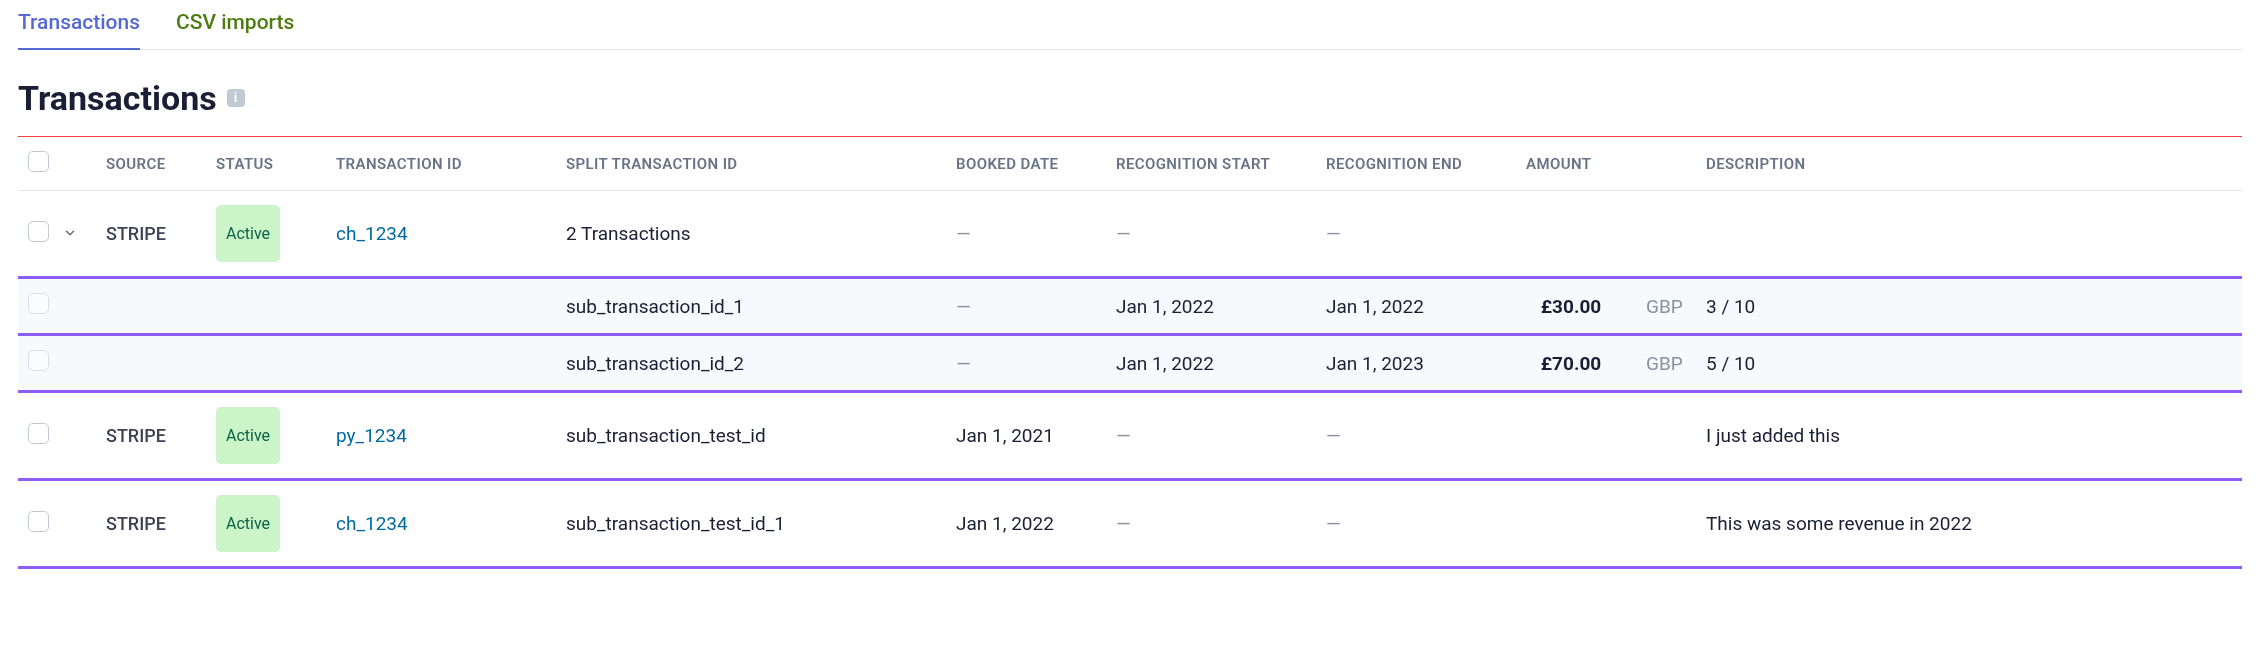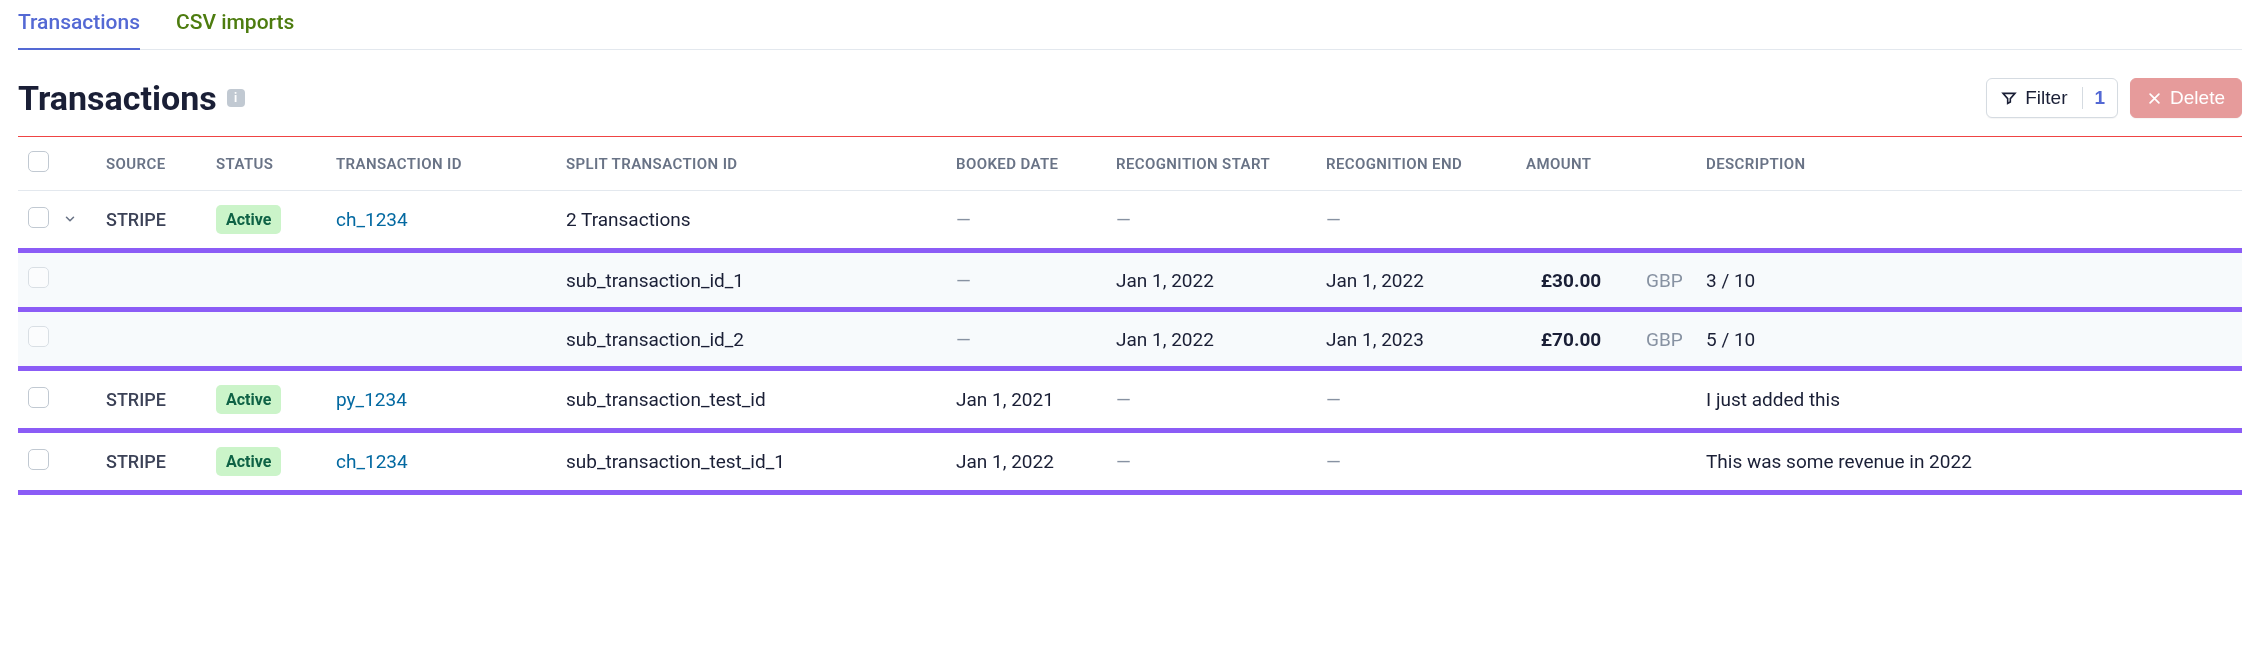--- a/index.html
+++ b/index.html
@@ -73,21 +73,21 @@
   font-size: 15px; font-weight: 600;
   letter-spacing: 0.4px;
   color: #697386;
   text-transform: uppercase;
   padding: 14px 10px;
   border-top: 1px solid #ef4444;
   border-bottom: 1px solid #e3e8ee;
 }
 .table tbody td {
   padding: 14px 10px;
-  border-bottom: 5px solid #8b5cf6;
+  border-bottom: 3px solid #8b5cf6;
   font-size: 19px;
   color: #1a1f36;
   vertical-align: middle;
 }
 tr.subrow td { background: #f7fafc; }
 .col-check { width: 42px; }
 .col-expand { width: 36px; padding-left:0 !important; padding-right:0 !important; }
 .col-source { width: 110px; }
 .col-status { width: 120px; }
 .col-txid { width: 230px; }
@@ -104,22 +104,22 @@
   background: #fff; display: inline-block; cursor: pointer;
 }
 tr.subrow .checkbox { opacity: .55; }
 .chev {
   display:inline-flex; align-items:center; justify-content:center;
   width:20px; height:20px; color:#697386; cursor:pointer;
 }
 .src { font-weight:500; color:#3c4257; font-size:18px; }
 .badge {
   display:inline-block; background:#cbf4c9; color:#0e6245;
-  font-size:16px; font-weight:700;
-  padding:5px 10px; border-radius:5px;
+  font-size:16px; font-weight:400;
+  padding:19px 10px; border-radius:5px;
 }
 .link { color:#0369a1; cursor:pointer; }
 .dash { color:#8792a2; }
 .amt { font-weight:700; text-align:center; display:inline-block; width:100%; }
 .curr { color:#8792a2; padding-left:10px; }
 
 
 .pager { display:flex; justify-content:flex-end; gap:10px; padding:22px 2px 0 0; }
 .pbtn {
   border:1px solid #d5dbe1; border-radius:6px; background:#fff;
@@ -133,39 +133,20 @@
 
   <div class="tabs">
     <div class="tab active">Transactions</div>
     <div class="tab">CSV imports</div>
   </div>
 
   <div class="header">
     <div class="title-row">
       <h1 class="page-title">Transactions</h1>
       <span class="info-icon">i</span>
-    </div>
-    <div class="actions">
-      <button class="btn filter-only">
-        <span class="funnel-icon">
-          <svg width="16" height="16" viewBox="0 0 24 24" fill="none" stroke="#1a1f36" stroke-width="2.4">
-              <path d="M3 5h18l-7 8v5l-4 2v-7L3 5z"></path>
-            </svg>
-        </span>
-        <span>Filter</span>
-        <span class="count">1</span>
-      </button>
-      <button class="btn btn-delete">
-        <span class="x-icon">
-          <svg width="15" height="15" viewBox="0 0 24 24" fill="none" stroke="#fff" stroke-width="2.8" stroke-linecap="round">
-              <path d="M5 5l14 14M19 5L5 19"></path>
-            </svg>
-        </span>
-        <span>Delete</span>
-      </button>
     </div>
   </div>
 
   <table class="table">
     <thead>
       <tr>
         <th class="col-check"><span class="checkbox"></span></th>
         <th class="col-expand"></th>
         <th class="col-source">SOURCE</th>
         <th class="col-status">STATUS</th>

